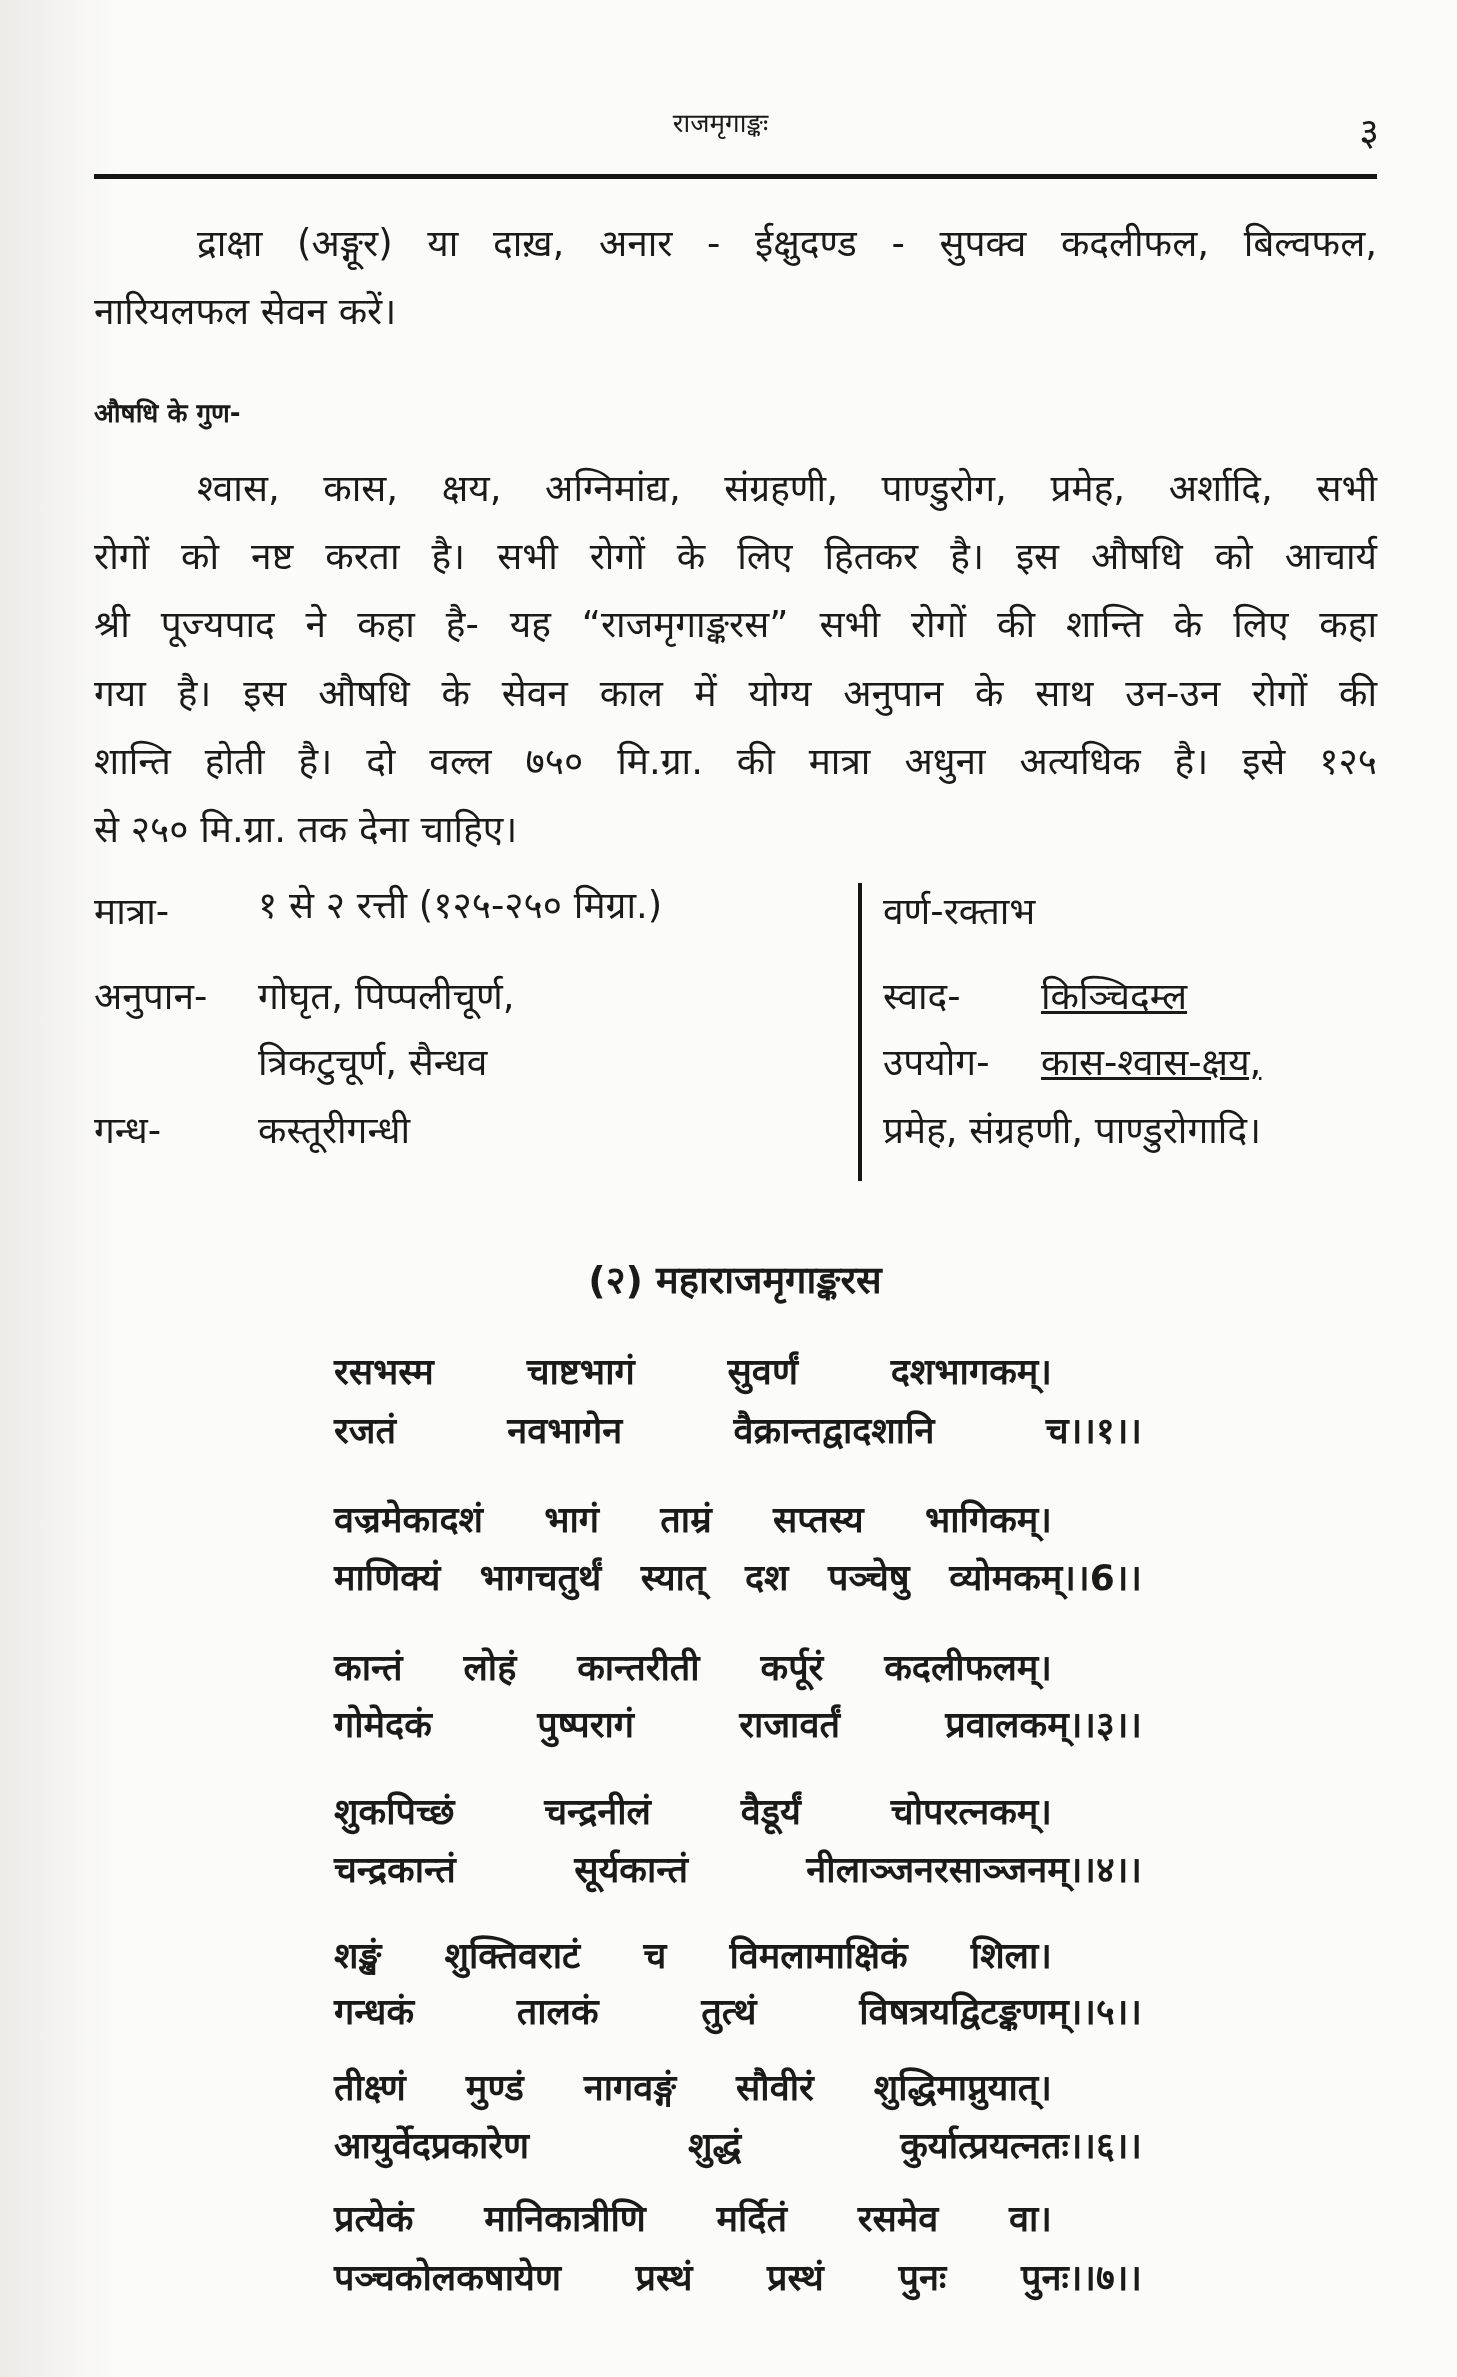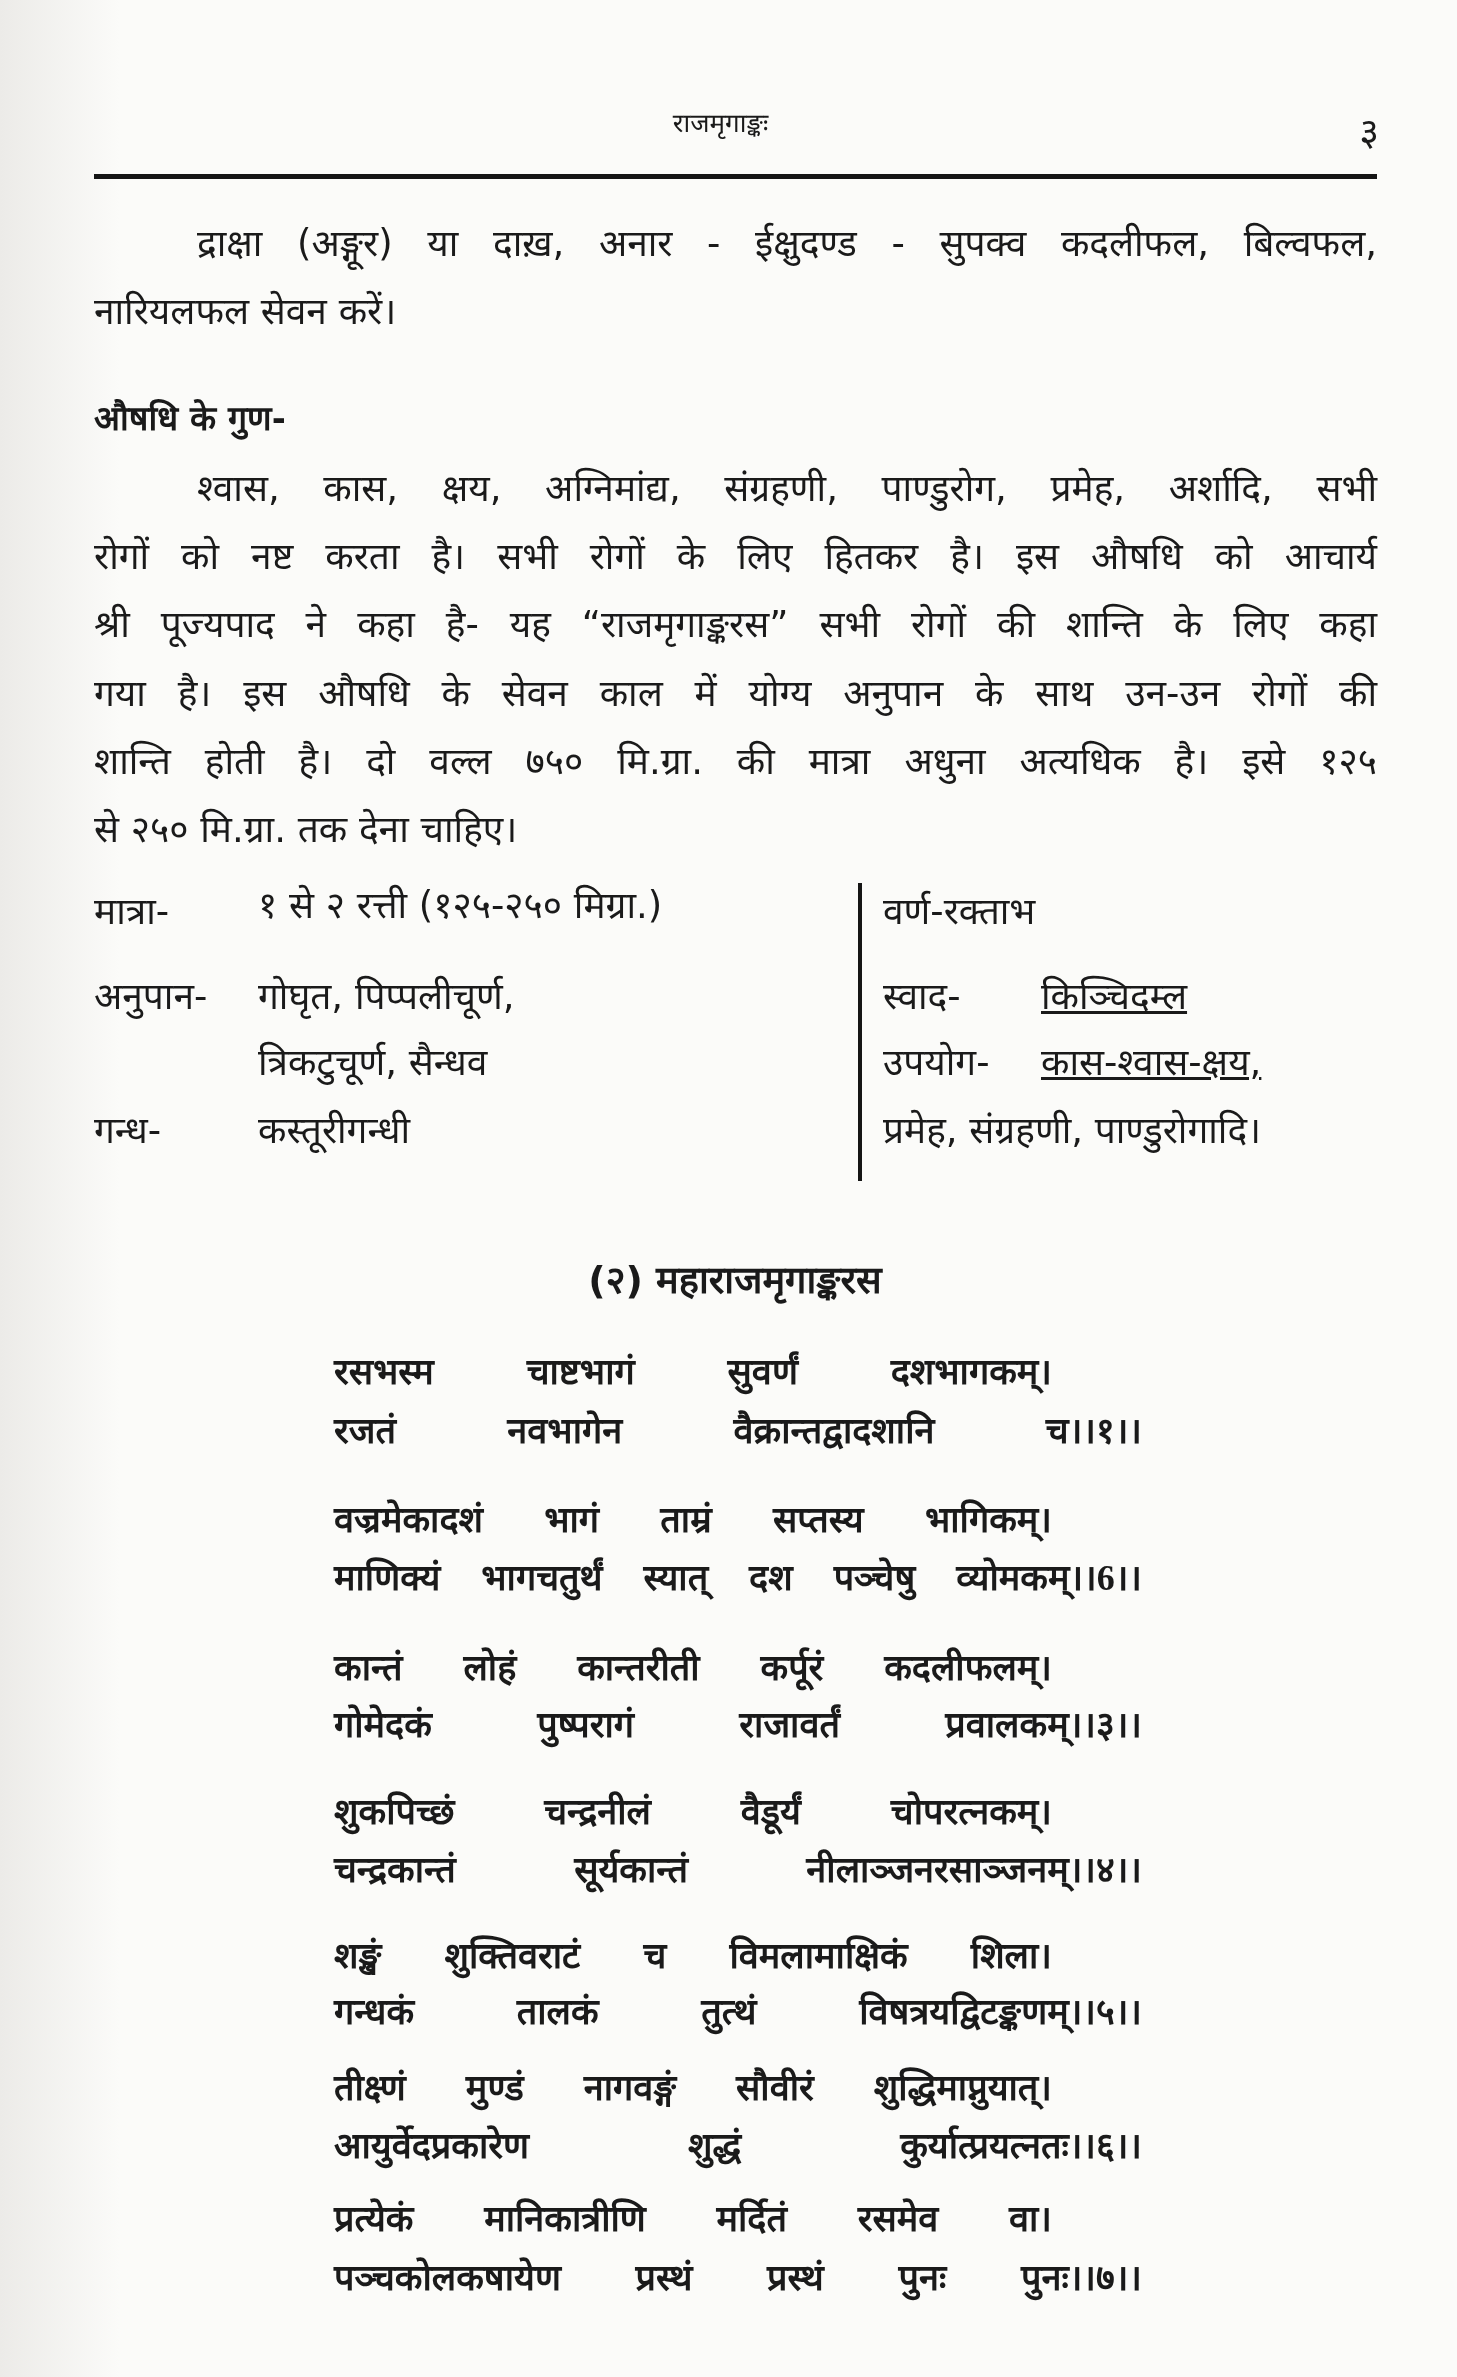--- a/index.html
+++ b/index.html
@@ -15,28 +15,28 @@
   }
   .abs { position: absolute; white-space: nowrap; }
   .txt { font-size: 37px; line-height: 1; text-align: center; }
   .hdr-title { left: 0; width: 1457px; text-align: center; top: 104px; font-size: 26px; padding-left: 0; }
   .hdr-title span { position: relative; left: -8px; }
   .page-num { right: 78px; top: 104px; font-size: 38px; }
   .rule { position: absolute; left: 94px; width: 1283px; top: 174px; height: 5px; background: #151515; }
   .para-line { left: 94px; width: 1283px; text-align: justify; text-align-last: justify; }
   .para-line.indent { left: 197px; width: 1180px; }
   .para-line.last { text-align-last: left; }
-  .heading { left: 94px; font-weight: bold; font-size: 34px; }
+  .heading { left: 94px; font-weight: bold; font-size: 26px; }
   .tbl-label { left: 94px; }
   .tbl-val { left: 258px; }
   .tbl-rlabel { left: 883px; }
   .tbl-rval { left: 1041px; text-decoration: underline; }
   .vdivider { position: absolute; left: 858px; top: 883px; width: 4px; height: 298px; background: #151515; }
   .section-title { left: 0; width: 1470px; text-align: center; font-weight: bold; font-size: 38px; }
-  .verse { left: 334px; font-weight: bold; font-size: 36px; text-align: justify; text-align-last: justify; font-family: Liberation Serif, serif; }
+  .verse { left: 334px; font-weight: bold; font-size: 36px; text-align: justify; text-align-last: justify; }
   .verse.a { width: 718px; }
   .verse.b { width: 808px; }
 </style>
 </head>
 <body>
 
 <div class="page-shade"></div>
 
 <div class="abs hdr-title"><span>राजमृगाङ्कः</span></div>
 <div class="abs page-num">३</div>

